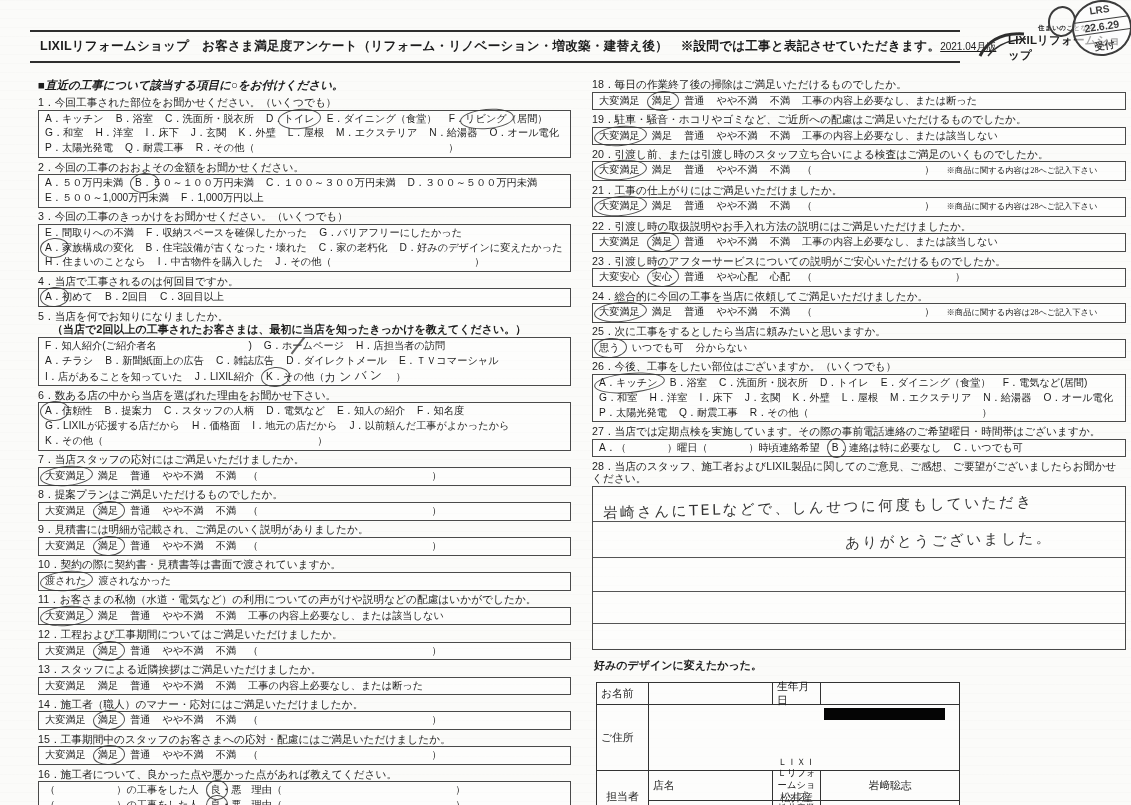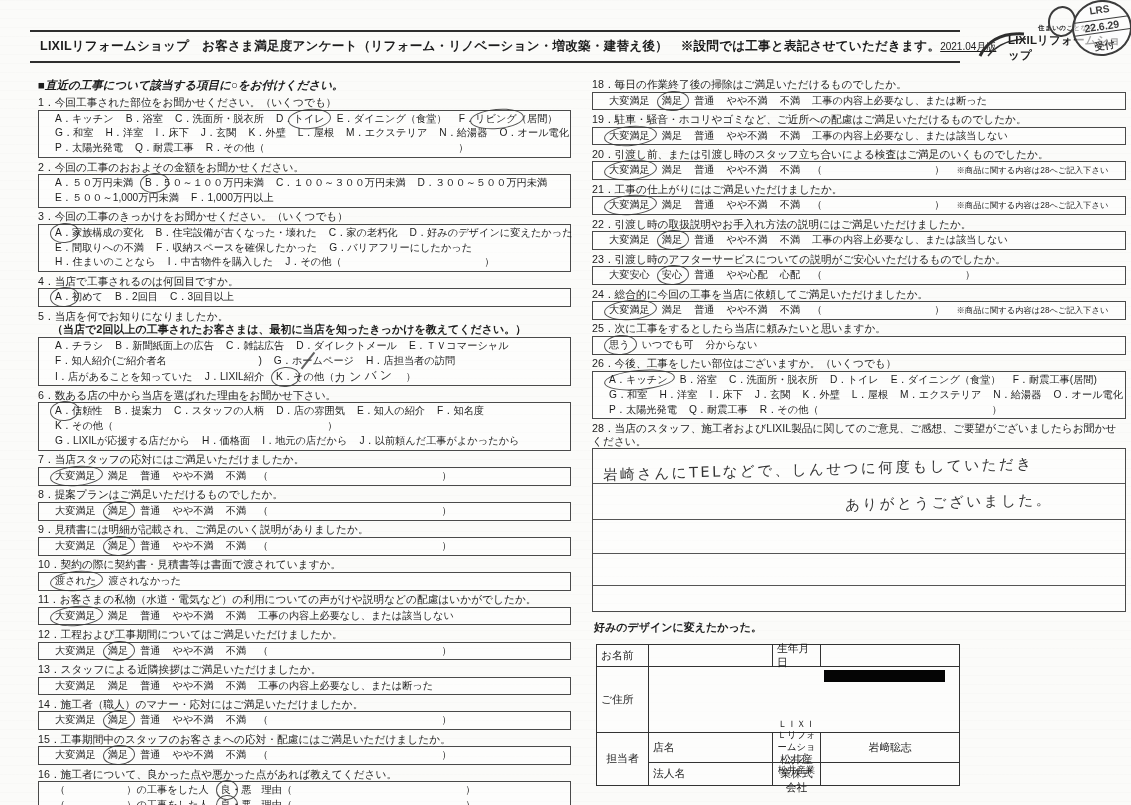--- a/index.html
+++ b/index.html
@@ -26,26 +26,26 @@
   .stamp .s3{bottom:1px;font-size:10px;}
   .stamp-oval{position:absolute;left:1048px;top:6px;width:24px;height:27px;border:2px solid #3c3c3c;border-radius:50%;transform:rotate(10deg);}
   
   .col{position:absolute;top:78px;}
   .col-left{left:38px;width:533px;}
   .col-right{left:592px;width:534px;}
   .instruction{font-weight:bold;font-size:11.5px;margin-bottom:3px;font-style:italic;}
   .q-title{font-weight:normal;font-size:10.7px;line-height:1.18;margin-bottom:1px;white-space:nowrap;}
   .q-title.wrap{white-space:normal;}
   .q-title2{font-weight:bold;font-size:11px;line-height:1.15;margin:0 0 1px 14px;white-space:nowrap;}
-  .q-box{border:1.3px solid #4a4a4a;padding:1px 16px;margin:0 0 2.5px 0;font-size:10.2px;line-height:14.8px;background:rgba(255,255,255,0.45);}
+  .q-box{border:1.3px solid #4a4a4a;padding:1px 6px;margin:0 0 2.5px 0;font-size:10.2px;line-height:14.8px;background:rgba(255,255,255,0.45);}
   .q-line{white-space:nowrap;}
   .seg{display:inline-block;margin-right:12px;position:relative;}
   .seg:last-child{margin-right:0;}
   .seg.nogap{margin-right:0;}
-  .note{font-size:8.3px;color:#222;}
+  .note{font-size:8.3px;color:#222;font-family:Liberation Serif, serif;}
   .circ::after{content:"";position:absolute;left:-5px;right:-7px;top:-3px;bottom:-2px;
     border:1.5px solid rgba(50,50,50,0.85);border-radius:50%;transform:rotate(-5deg);pointer-events:none;}
   .slash::after{content:"";position:absolute;left:42%;top:-4px;width:1.5px;height:21px;background:rgba(60,60,60,0.8);transform:rotate(38deg);}
   .hand{font-family:"DejaVu Sans",sans-serif;font-size:12px;letter-spacing:3px;color:#2e2e2e;transform:rotate(-3deg);}
   
   .comment-box{position:relative;border:1.3px solid #4a4a4a;height:162px;margin-bottom:4px;background:rgba(255,255,255,0.45);}
   .rule{position:absolute;left:0;width:100%;height:0;border-top:1px solid #555;}
   .hw{position:absolute;font-family:"DejaVu Sans",sans-serif;color:#333;font-size:14.5px;letter-spacing:2.5px;white-space:nowrap;transform:rotate(-1.5deg);}
   .hw1{left:10px;top:11px;}
   .hw2{left:252px;top:44px;}
@@ -102,46 +102,46 @@
         <div class="question">
           <div class="q-title">2．今回の工事のおおよその金額をお聞かせください。</div>
           <div class="q-box">
             <div class="q-line"><span class="seg">A．５０万円未満</span><span class="seg circ nogap">B．</span><span class="seg">５０～１００万円未満</span><span class="seg">C．１００～３００万円未満</span><span class="seg">D．３００～５００万円未満</span></div>
             <div class="q-line"><span class="seg">E．５００～1,000万円未満</span><span class="seg">F．1,000万円以上</span></div>
           </div>
         </div>
         <div class="question">
           <div class="q-title">3．今回の工事のきっかけをお聞かせください。（いくつでも）</div>
           <div class="q-box">
+            <div class="q-line"><span class="seg">E．間取りへの不満</span><span class="seg">F．収納スペースを確保したかった</span><span class="seg">G．バリアフリーにしたかった</span></div>
             <div class="q-line"><span class="seg circ nogap">A．</span><span class="seg">家族構成の変化</span><span class="seg">B．住宅設備が古くなった・壊れた</span><span class="seg">C．家の老朽化</span><span class="seg">D．好みのデザインに変えたかった</span></div>
-            <div class="q-line"><span class="seg">E．間取りへの不満</span><span class="seg">F．収納スペースを確保したかった</span><span class="seg">G．バリアフリーにしたかった</span></div>
             <div class="q-line"><span class="seg">H．住まいのことなら</span><span class="seg">I．中古物件を購入した</span><span class="seg">J．その他（　　　　　　　　　　　　　　）</span></div>
           </div>
         </div>
         <div class="question">
           <div class="q-title">4．当店で工事されるのは何回目ですか。</div>
           <div class="q-box">
             <div class="q-line"><span class="seg circ nogap">A．</span><span class="seg">初めて</span><span class="seg">B．2回目</span><span class="seg">C．3回目以上</span></div>
           </div>
         </div>
         <div class="question">
           <div class="q-title">5．当店を何でお知りになりましたか。</div>
           <div class="q-title2">（当店で2回以上の工事されたお客さまは、最初に当店を知ったきっかけを教えてください。）</div>
           <div class="q-box">
+            <div class="q-line"><span class="seg">F．知人紹介(ご紹介者名　　　　　　　　　)</span><span class="seg slash">G．ホームページ</span><span class="seg">H．店担当者の訪問</span></div>
             <div class="q-line"><span class="seg">A．チラシ</span><span class="seg">B．新聞紙面上の広告</span><span class="seg">C．雑誌広告</span><span class="seg">D．ダイレクトメール</span><span class="seg">E．ＴＶコマーシャル</span></div>
-            <div class="q-line"><span class="seg">F．知人紹介(ご紹介者名　　　　　　　　　)</span><span class="seg slash">G．ホームページ</span><span class="seg">H．店担当者の訪問</span></div>
             <div class="q-line"><span class="seg">I．店があることを知っていた</span><span class="seg">J．LIXIL紹介</span><span class="seg circ nogap">K．</span><span class="seg nogap">その他（</span><span class="seg hand nogap">カンバン</span><span class="seg">　）</span></div>
           </div>
         </div>
         <div class="question">
           <div class="q-title">6．数ある店の中から当店を選ばれた理由をお聞かせ下さい。</div>
           <div class="q-box">
-            <div class="q-line"><span class="seg circ nogap">A．</span><span class="seg">信頼性</span><span class="seg">B．提案力</span><span class="seg">C．スタッフの人柄</span><span class="seg">D．店の雰囲気</span><span class="seg">E．知人の紹介</span><span class="seg">F．知名度</span></div>
+            <div class="q-line"><span class="seg circ nogap">A．</span><span class="seg">信頼性</span><span class="seg">B．提案力</span><span class="seg">C．スタッフの人柄</span><span class="seg">D．電気など</span><span class="seg">E．知人の紹介</span><span class="seg">F．知名度</span></div>
+            <div class="q-line"><span class="seg">G．LIXILが応援する店だから</span><span class="seg">H．価格面</span><span class="seg">I．地元の店だから</span><span class="seg">J．以前頼んだ工事がよかったから</span></div>
             <div class="q-line"><span class="seg">K．その他（　　　　　　　　　　　　　　　　　　　　　）</span></div>
-            <div class="q-line"><span class="seg">G．LIXILが応援する店だから</span><span class="seg">H．価格面</span><span class="seg">I．地元の店だから</span><span class="seg">J．以前頼んだ工事がよかったから</span></div>
           </div>
         </div>
         <div class="question">
           <div class="q-title">7．当店スタッフの応対にはご満足いただけましたか。</div>
           <div class="q-box">
             <div class="q-line"><span class="seg circ">大変満足</span><span class="seg">満足</span><span class="seg">普通</span><span class="seg">やや不満</span><span class="seg">不満</span><span class="seg">（　　　　　　　　　　　　　　　　　）</span></div>
           </div>
         </div>
         <div class="question">
           <div class="q-title">8．提案プランはご満足いただけるものでしたか。</div>
@@ -247,23 +247,29 @@
         </div>
         <div class="question">
           <div class="q-title">25．次に工事をするとしたら当店に頼みたいと思いますか。</div>
           <div class="q-box">
             <div class="q-line"><span class="seg circ">思う</span><span class="seg">いつでも可</span><span class="seg">分からない</span></div>
           </div>
         </div>
         <div class="question">
           <div class="q-title">26．今後、工事をしたい部位はございますか。（いくつでも）</div>
           <div class="q-box">
-            <div class="q-line"><span class="seg circ">A．キッチン</span><span class="seg">B．浴室</span><span class="seg">C．洗面所・脱衣所</span><span class="seg">D．トイレ</span><span class="seg">E．ダイニング（食堂）</span><span class="seg">F．耐震工事(居間)</span></div>
+            <div class="q-line"><span class="seg circ">A．キッチン</span><span class="seg">B．浴室</span><span class="seg">C．洗面所・脱衣所</span><span class="seg">D．トイレ</span><span class="seg">E．ダイニング（食堂）</span><span class="seg">F．電気など(居間)</span></div>
             <div class="q-line"><span class="seg">G．和室</span><span class="seg">H．洋室</span><span class="seg">I．床下</span><span class="seg">J．玄関</span><span class="seg">K．外壁</span><span class="seg">L．屋根</span><span class="seg">M．エクステリア</span><span class="seg">N．給湯器</span><span class="seg">O．オール電化</span></div>
             <div class="q-line"><span class="seg">P．太陽光発電</span><span class="seg">Q．耐震工事</span><span class="seg">R．その他（　　　　　　　　　　　　　　　　　）</span></div>
+          </div>
+        </div>
+        <div class="question">
+          <div class="q-title">27．当店では定期点検を実施しています。その際の事前電話連絡のご希望曜日・時間帯はございますか。</div>
+          <div class="q-box">
+            <div class="q-line"><span class="seg">A．（　　　　）曜日（　　　　）時頃連絡希望</span><span class="seg circ nogap">B</span><span class="seg">．連絡は特に必要なし</span><span class="seg">C．いつでも可</span></div>
           </div>
         </div>
         <div class="question">
           <div class="q-title wrap">28．当店のスタッフ、施工者およびLIXIL製品に関してのご意見、ご感想、ご要望がございましたらお聞かせください。</div>
           <div class="comment-box">
             <div class="rule" style="top: 34px;"></div>
             <div class="rule" style="top: 70px;"></div>
             <div class="rule" style="top: 104px;"></div>
             <div class="rule" style="top: 136px;"></div>
             <div class="hw hw1">岩崎さんにTELなどで、しんせつに何度もしていただき</div>

